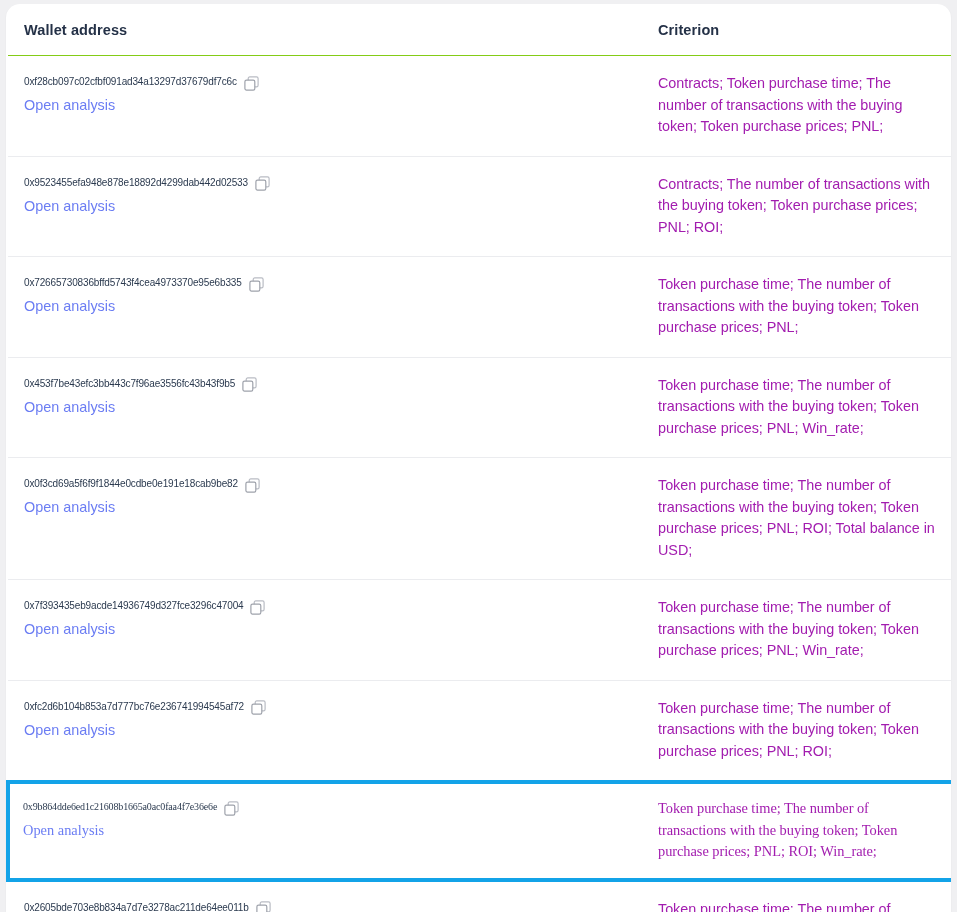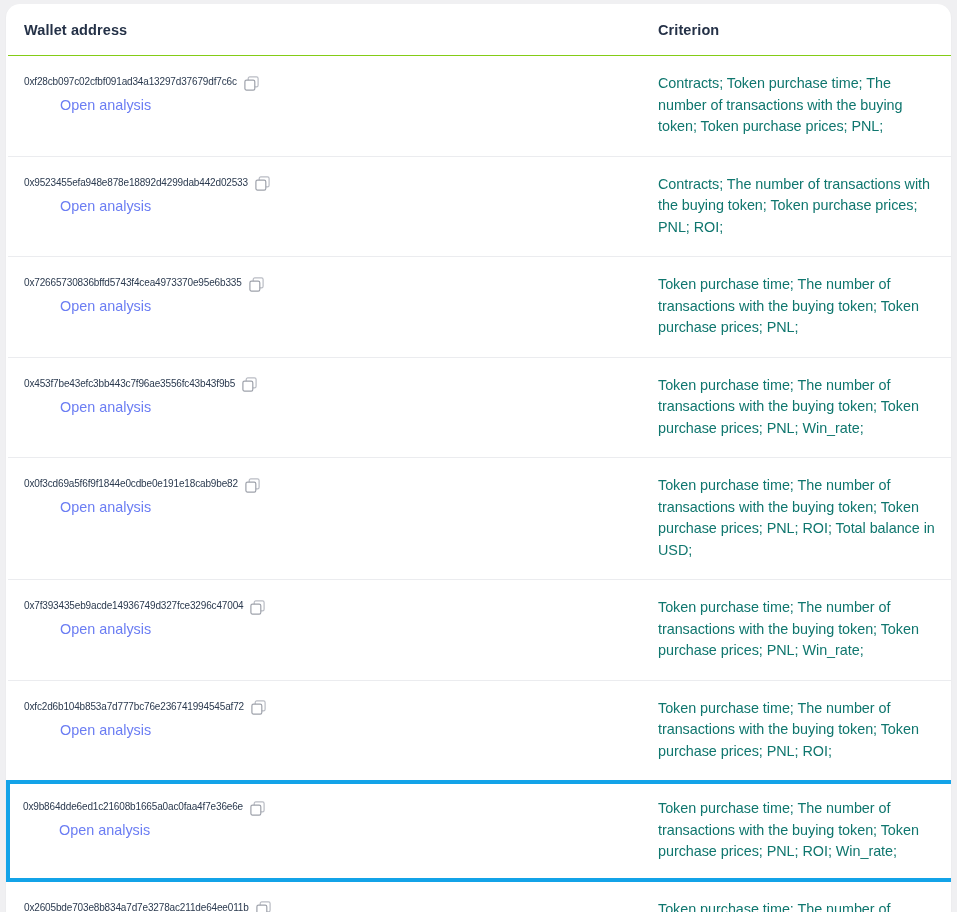--- a/index.html
+++ b/index.html
@@ -82,33 +82,33 @@
   .copy-icon svg { display: block; }
 
   .open-analysis {
     display: inline-block;
     margin-top: 5px;
     font-size: 14.4px;
     color: #6b7df3;
     text-decoration: none;
     cursor: pointer;
     line-height: 19px;
-    margin-left: 36px;
   }
 
   .criterion-text {
     font-size: 14.4px;
-    color: #0f766e;
+    color: #a21caf;
     line-height: 21.5px;
     letter-spacing: -0.05px;
   }
 
   
   tr.highlight td {
     border-bottom: none;
+    font-family: Liberation Serif, serif;
   }
   tr.highlight td.cell-wallet {
     border-top: 4px solid #13a3e8;
     border-bottom: 4px solid #13a3e8;
     border-left: 4px solid #13a3e8;
     padding: 14px 16px 15px 13px;
   }
   tr.highlight td.cell-criterion {
     border-top: 4px solid #13a3e8;
     border-bottom: 4px solid #13a3e8;

